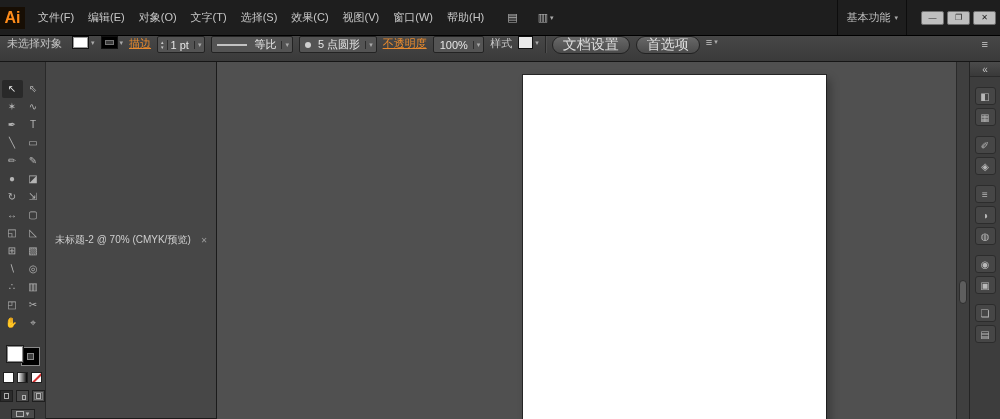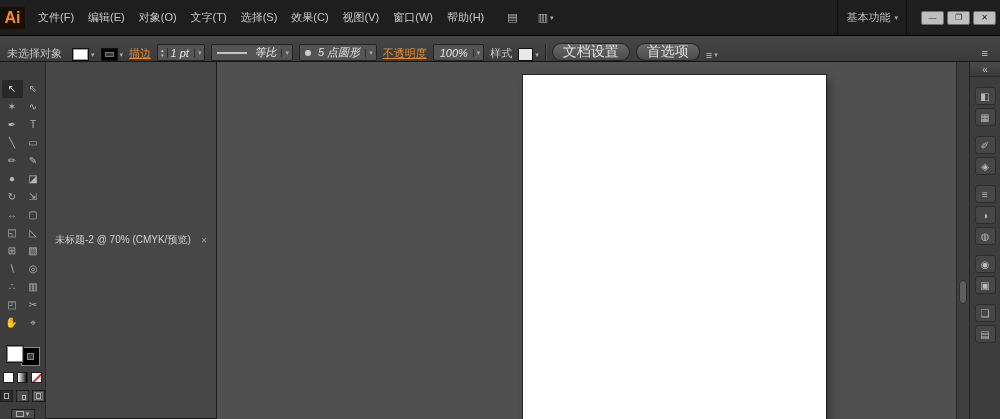--- a/index.html
+++ b/index.html
@@ -25,32 +25,32 @@
   .workspace { display:flex; align-items:center; gap:4px; padding:10px 8px;
                color:#bdbdbd; border-left:1px solid #0d0d0d; border-right:1px solid #0d0d0d; }
   .arrow { font-size:7px; color:#aaa; }
   .win-controls { display:flex; gap:3px; margin:0 4px 0 14px; }
   .win-btn { width:23px; height:14px; background:#bfbfbf; border:1px solid #6e6e6e;
              color:#1c1c1c; font-size:8px; display:flex; align-items:center;
              justify-content:center; border-radius:2px; }
 
   
   .controlbar { flex:0 0 26px; background:linear-gradient(#474747,#3a3a3a);
-                border-bottom:1px solid #161616; display:flex; align-items:flex-end;
+                border-bottom:1px solid #161616; display:flex; align-items:flex-start;
                 gap:6px; padding:0 7px; }
   .status { color:#c2c2c2; margin-right:4px; white-space:nowrap; }
   .sep { width:1px; height:17px; background:#272727; box-shadow:1px 0 0 #4e4e4e; }
   .swatch-btn { display:flex; align-items:center; gap:2px; }
   .fill-mini { width:17px; height:13px; background:#ffffff; border:1px solid #111;
                box-shadow:inset 0 0 0 1px #9a9a9a; }
   .stroke-mini { width:17px; height:13px; background:#3a3a3a; border:1px solid #111;
                  box-shadow:inset 0 0 0 3px #000, inset 0 0 0 4px #777; }
   .olink { color:#e78a2e; text-decoration:underline; white-space:nowrap; }
   .combo { display:flex; align-items:center; background:#545454; height:17px;
-           border:1px solid #232323; border-radius:2px; padding:0 3px;font-style:italic; }
+           border:1px solid #232323; border-radius:2px; padding:0 3px; }
   .combo .val { color:#e6e6e6; padding:0 3px; white-space:nowrap; }
   .stepper { display:flex; flex-direction:column; font-size:5px; line-height:5px;
              color:#ccc; padding-right:3px; border-right:1px solid #2c2c2c; }
   .dd { border-left:1px solid #2c2c2c; padding-left:3px; margin-left:2px; }
   .profile-line { width:30px; border-top:2px solid #c2c2c2; margin:0 4px 0 2px; }
   .brush-dot { width:6px; height:6px; border-radius:50%; background:#cfcfcf; margin:0 4px 0 2px; }
   .style-swatch { width:15px; height:13px; background:#e9e9e9; border:1px solid #111; }
   .btn { background:linear-gradient(#686868,#4b4b4b); border:1px solid #222;
          border-radius:9px; height:18px; padding:0 10px; color:#dedede;
          font-size:14px; display:flex; align-items:center; white-space:nowrap; }

